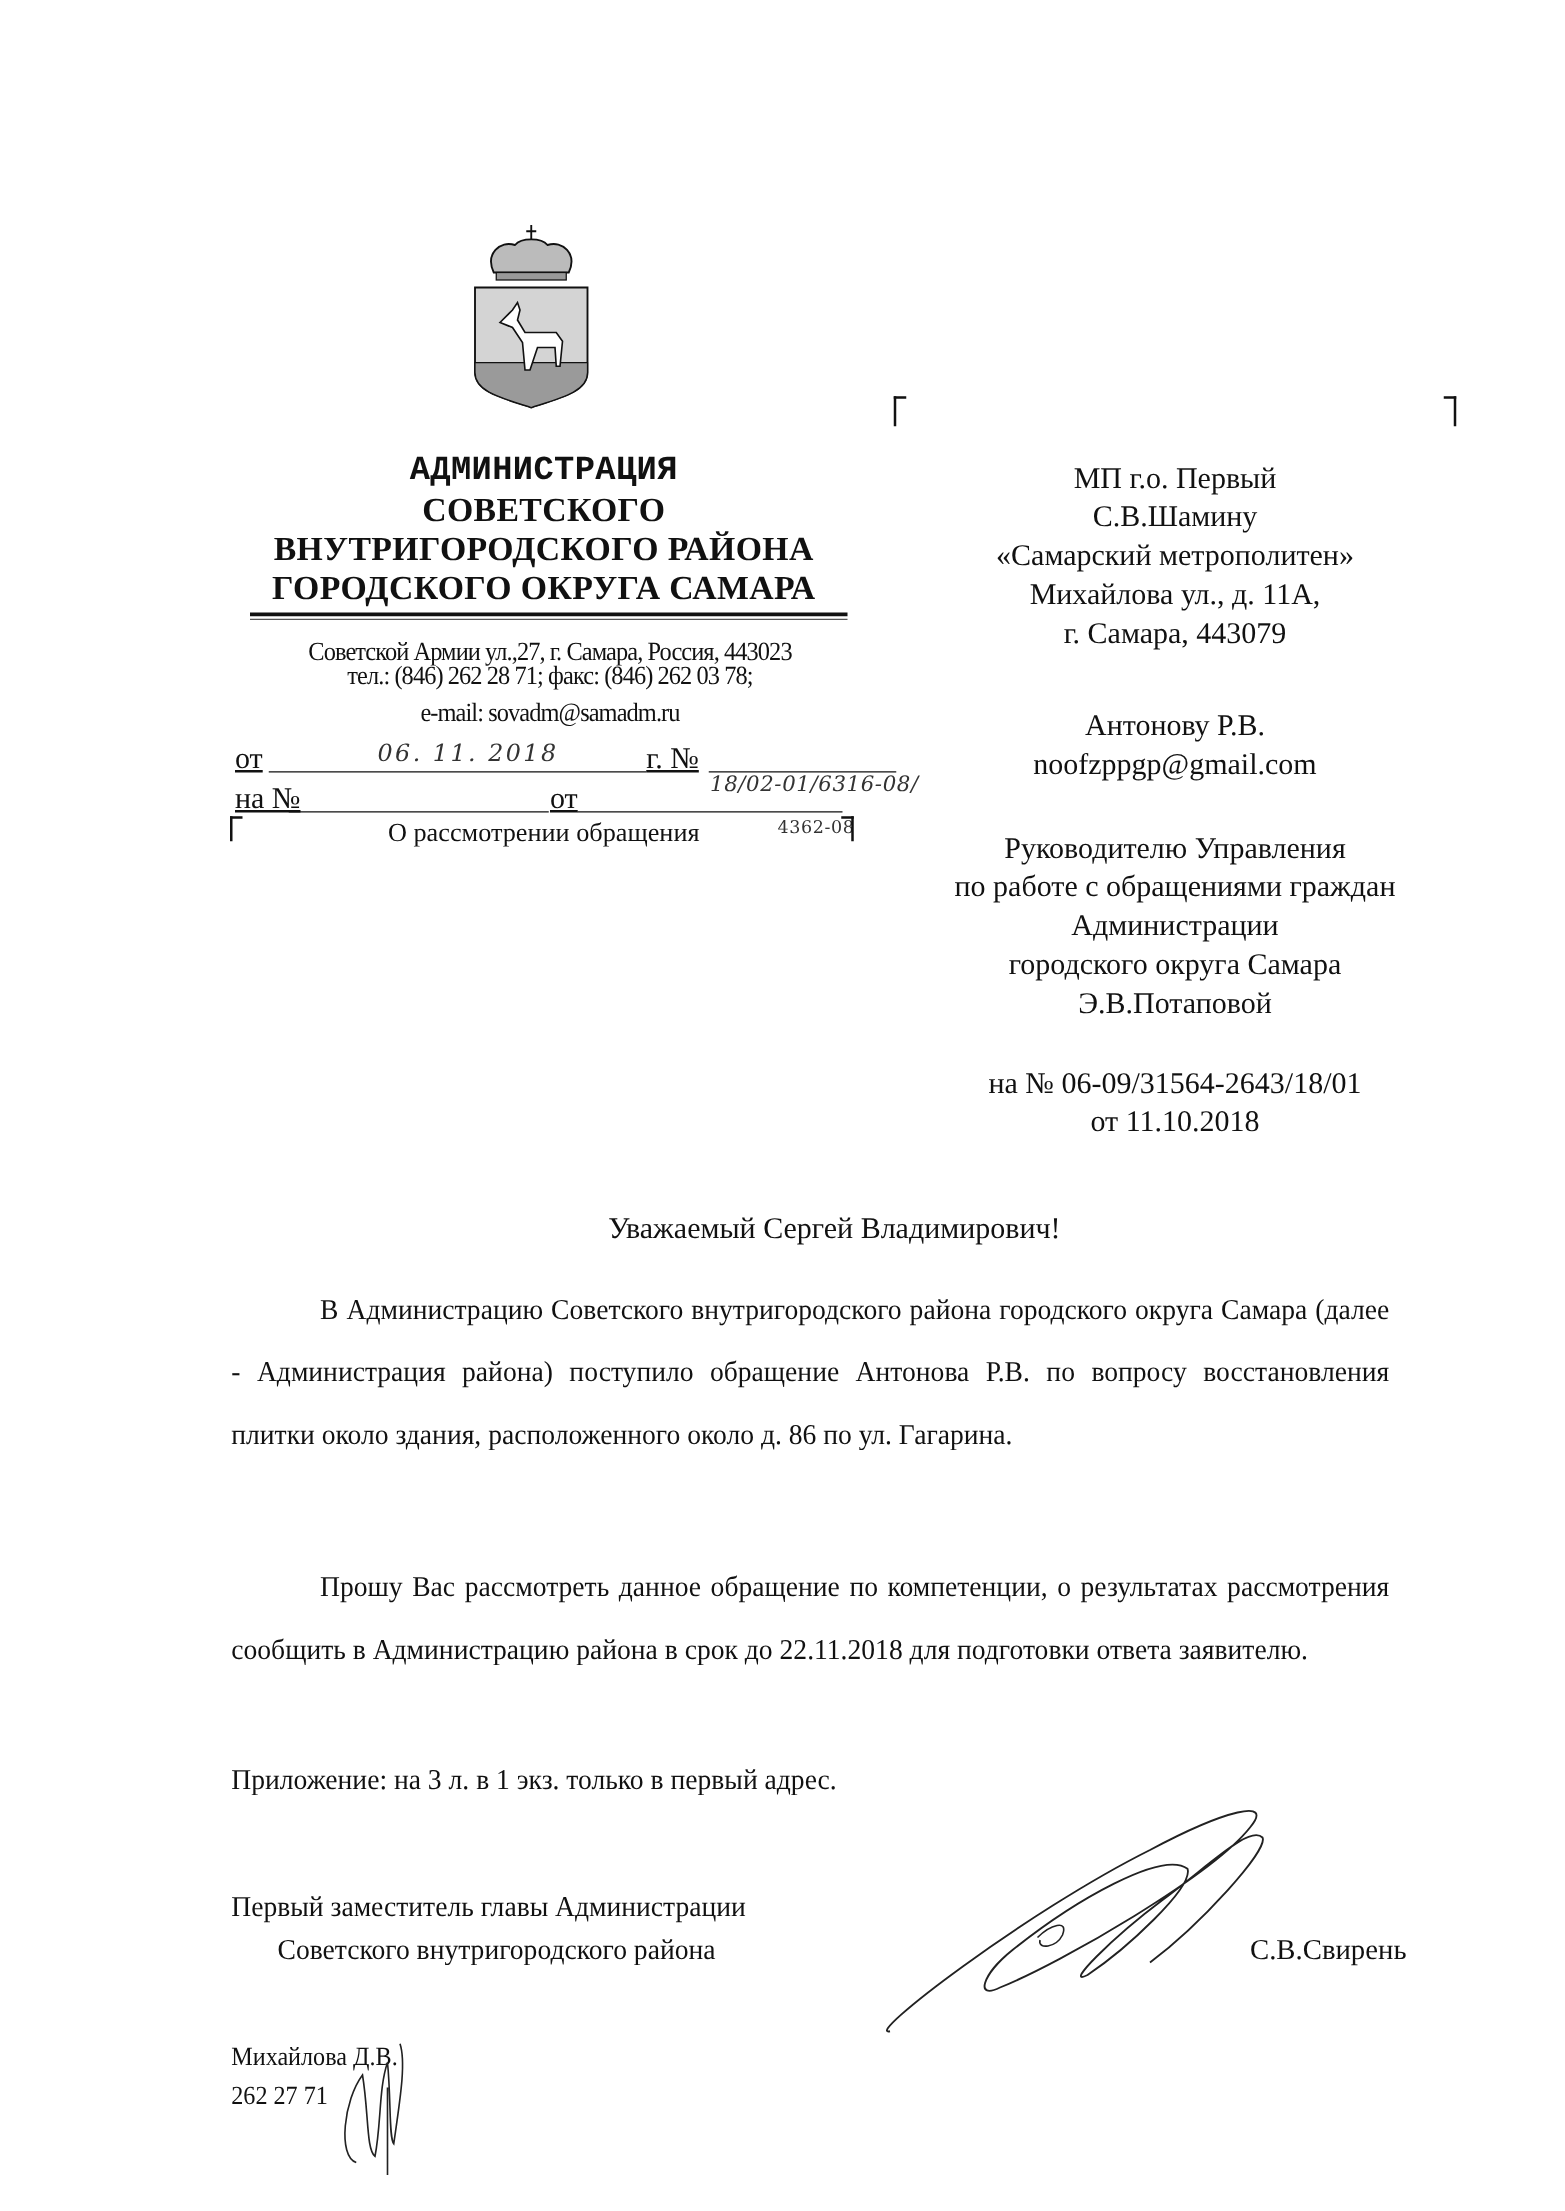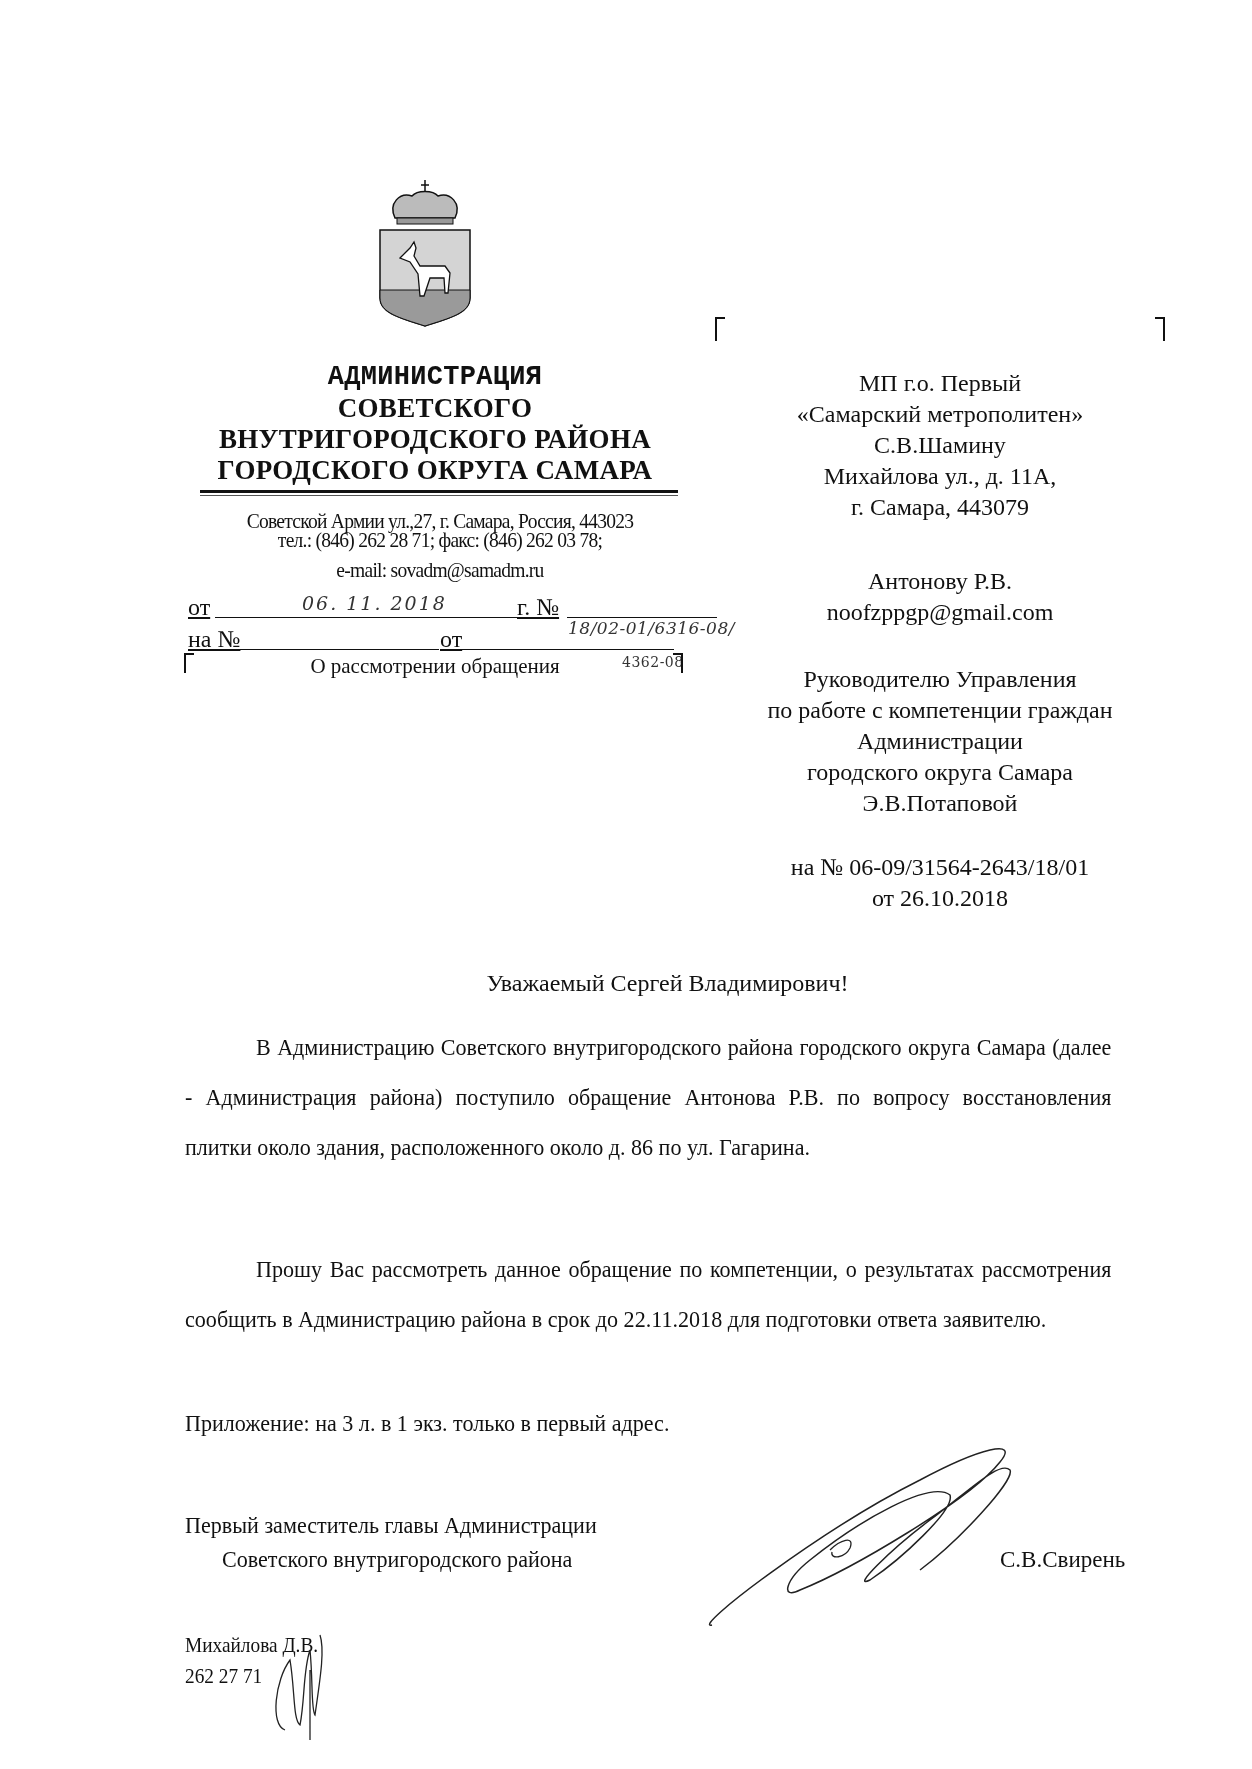--- a/index.html
+++ b/index.html
@@ -106,39 +106,39 @@
 
 <div id="subj-l" class="abs corner"></div>
 <div id="subj-r" class="abs corner"></div>
 <div id="subject" class="abs">О рассмотрении обращения</div>
 
 <div id="addr-l" class="abs corner"></div>
 <div id="addr-r" class="abs corner"></div>
 
 <div id="addr-block1" class="abs addr">
   <div>МП г.о. Первый</div>
+  <div>С.В.Шамину</div>
   <div>«Самарский метрополитен»</div>
-  <div>С.В.Шамину</div>
   <div>Михайлова ул., д. 11А,</div>
   <div>г. Самара, 443079</div>
 </div>
 <div id="addr-block2" class="abs addr">
   <div>Антонову Р.В.</div>
   <div>noofzppgp@gmail.com</div>
 </div>
 <div id="addr-block3" class="abs addr">
   <div>Руководителю Управления</div>
-  <div>по работе с компетенции граждан</div>
+  <div>по работе с обращениями граждан</div>
   <div>Администрации</div>
   <div>городского округа Самара</div>
   <div>Э.В.Потаповой</div>
 </div>
 <div id="addr-block4" class="abs addr">
   <div>на № 06-09/31564-2643/18/01</div>
-  <div>от 26.10.2018</div>
+  <div>от 11.10.2018</div>
 </div>
 
 <div id="salutation" class="abs">Уважаемый Сергей Владимирович!</div>
 <div id="para1" class="abs body-text para">В Администрацию Советского внутригородского  района  городского округа Самара (далее - Администрация района) поступило обращение Антонова Р.В. по вопросу восстановления плитки около здания, расположенного около д. 86 по ул. Гагарина.</div>
 <div id="para2" class="abs body-text para">Прошу Вас рассмотреть данное обращение по компетенции, о результатах рассмотрения сообщить в Администрацию района в срок до 22.11.2018 для подготовки ответа заявителю.</div>
 <div id="attachment" class="abs body-text">Приложение: на 3 л. в 1 экз. только в первый адрес.</div>
 
 <div id="sig-title1" class="abs">Первый заместитель главы Администрации</div>
 <div id="sig-title2" class="abs">Советского внутригородского района</div>
 <svg id="signature" class="abs" viewBox="0 0 400 190">

